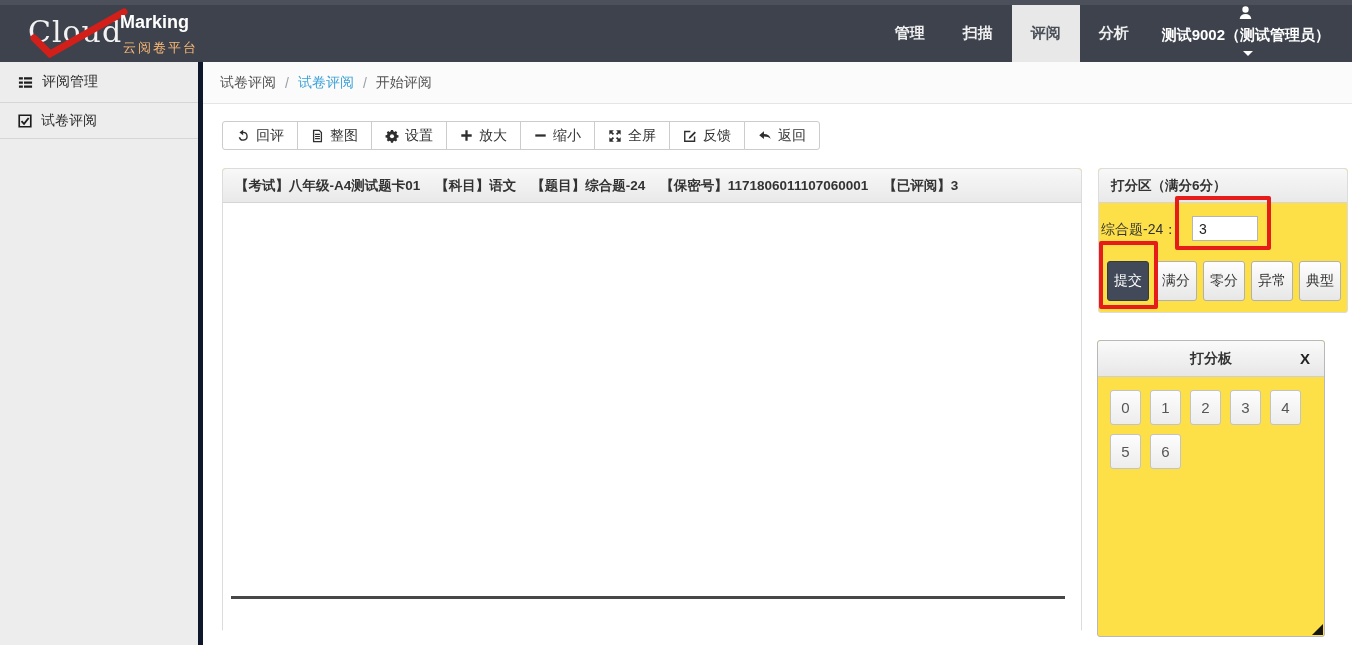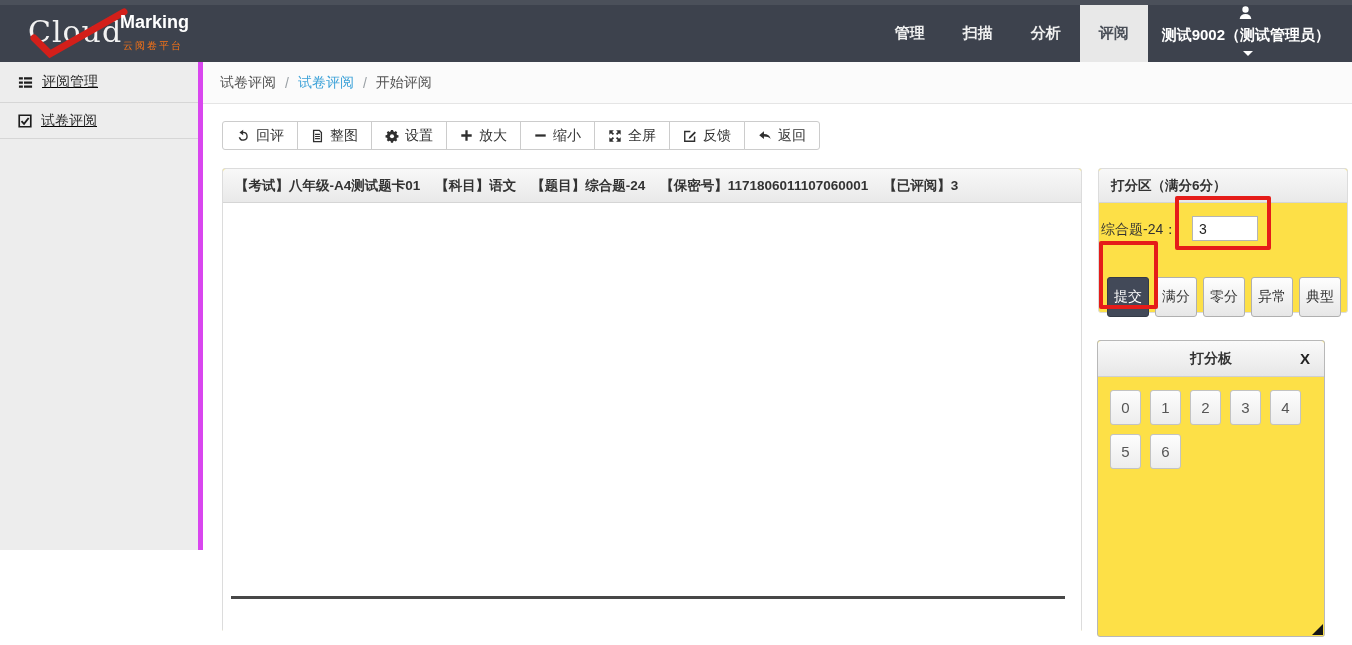--- a/index.html
+++ b/index.html
@@ -9,32 +9,32 @@
     -webkit-font-smoothing:antialiased;
   }
   
   .navbar{position:absolute;left:0;top:0;width:1352px;height:57px;
     background:#3d424d;border-top:5px solid #4b505a;}
   .logo{position:absolute;left:28px;top:3px;width:230px;height:52px;}
   .logo-cloud{position:absolute;left:0;top:6px;font-family:"DejaVu Serif",serif;
     font-size:30px;font-weight:400;color:#f2f2f2;letter-spacing:1px;}
   .logo-check{position:absolute;left:-8px;top:-4px;pointer-events:none;}
   .logo-marking{position:absolute;left:92px;top:4px;font-size:18px;font-weight:bold;color:#fff;}
-  .logo-sub{position:absolute;left:95px;top:31px;font-size:10px;color:#f97316;letter-spacing:2px;}
+  .logo-sub{position:absolute;left:95px;top:31px;font-size:13px;color:#fdba74;letter-spacing:2px;}
   .nav-items{position:absolute;right:8px;top:0;height:57px;display:flex;align-items:stretch;}
   .nav-item{display:flex;align-items:center;padding:12px 19px;font-size:15px;
     color:#f0f0f0;cursor:pointer;font-weight:bold;}
   .nav-item.active{background:#e8e8e8;color:#4a4f58;}
   .nav-user{display:flex;align-items:center;gap:6px;padding:0 14px;color:#fff;
     font-size:15px;font-weight:bold;cursor:pointer;flex-direction:column;}
   .caret{width:0;height:0;border-left:5px solid transparent;border-right:5px solid transparent;
     border-top:5px solid #fff;margin-left:4px;}
   
-  .sidebar{position:absolute;left:0;top:62px;width:198px;height:488px;
-    background:#ededed;border-right:5px solid #d946ef;text-decoration:underline;}
+  .sidebar{position:absolute;left:0;top:62px;width:198px;height:583px;
+    background:#ededed;border-right:5px solid #0f172a;}
   .side-item{display:flex;align-items:center;gap:9px;height:40px;padding-left:18px;
     font-size:14px;color:#2e2e2e;border-bottom:1px solid #d6d6d6;cursor:pointer;}
   .side-item .sicon{display:flex;color:#1d1d1d;}
   
   .crumbbar{position:absolute;left:203px;top:62px;width:1149px;height:42px;
     background:#fbfbfb;border-bottom:1px solid #e5e5e5;display:flex;align-items:center;
     padding-left:17px;box-sizing:border-box;font-size:14px;color:#555;}
   .crumb-sep{color:#9aa0a5;margin:0 9px;}
   .crumb-link{color:#3da2d8;cursor:pointer;}
   
@@ -61,21 +61,21 @@
   .scan-line{position:absolute;height:2px;background:#4f4f4f;}
   .scan-smudge{position:absolute;left:4px;top:2px;width:56px;height:0;
     border-top:2px dashed #b9b9b9;}
   .scan-line2{position:absolute;left:8px;top:393px;width:834px;height:3px;background:#474747;}
   
   .score-panel{left:1098px;top:168px;width:250px;height:145px;}
   .score-label{position:absolute;left:2px;top:52px;font-size:14px;color:#333;}
   .score-input{position:absolute;left:93px;top:47px;width:66px;height:25px;
     border:1px solid #b5b5b5;font-size:14px;padding:0 6px;box-sizing:border-box;
     font-family:inherit;color:#222;}
-  .score-btns{position:absolute;left:8px;top:108px;display:flex;gap:6px;}
+  .score-btns{position:absolute;left:8px;top:92px;display:flex;gap:6px;}
   .sbtn{width:42px;height:40px;font-size:14px;color:#333;cursor:pointer;border-radius:3px;
     border:1px solid #b0b0b0;background:linear-gradient(#fefefe,#e7e7e7);font-family:inherit;}
   .sbtn.dark{background:#424958;border-color:#343a46;color:#fff;}
   
   .score-board{left:1097px;top:340px;width:228px;height:297px;border-color:#b8b8b8;}
   .board-heading{height:35px;background:linear-gradient(#fafafa,#e7e7e7);
     border-bottom:1px solid #cfcfcf;position:relative;display:flex;align-items:center;
     justify-content:center;font-size:14px;font-weight:bold;color:#333;border-radius:3px 3px 0 0;}
   .board-close{position:absolute;right:14px;top:0;height:35px;display:flex;align-items:center;
     font-size:15px;font-weight:bold;color:#222;cursor:pointer;}
@@ -99,22 +99,22 @@
     <span class="logo-cloud">Cloud</span>
     <svg class="logo-check" width="128" height="58" viewBox="0 0 128 58">
       <path d="M14 34 L30 50 L104 8" fill="none" stroke="#d31f1a" stroke-width="7" stroke-linecap="round"></path>
     </svg>
     <span class="logo-marking">Marking</span>
     <span class="logo-sub">云阅卷平台</span>
   </div>
   <div class="nav-items">
     <div class="nav-item">管理</div>
     <div class="nav-item">扫描</div>
+    <div class="nav-item active">评阅</div>
     <div class="nav-item">分析</div>
-    <div class="nav-item active">评阅</div>
     <div class="nav-user">
       <svg width="15" height="15" viewBox="0 0 16 16">
         <path fill="#fff" d="M8 8.2a3.4 3.4 0 1 0 0-6.8 3.4 3.4 0 0 0 0 6.8zm-6.2 6.6c.3-3.4 2.9-5.1 6.2-5.1s5.9 1.7 6.2 5.1z"></path>
       </svg>
       <span>测试9002（测试管理员）</span>
       <span class="caret"></span>
     </div>
   </div>
 </div>
 

